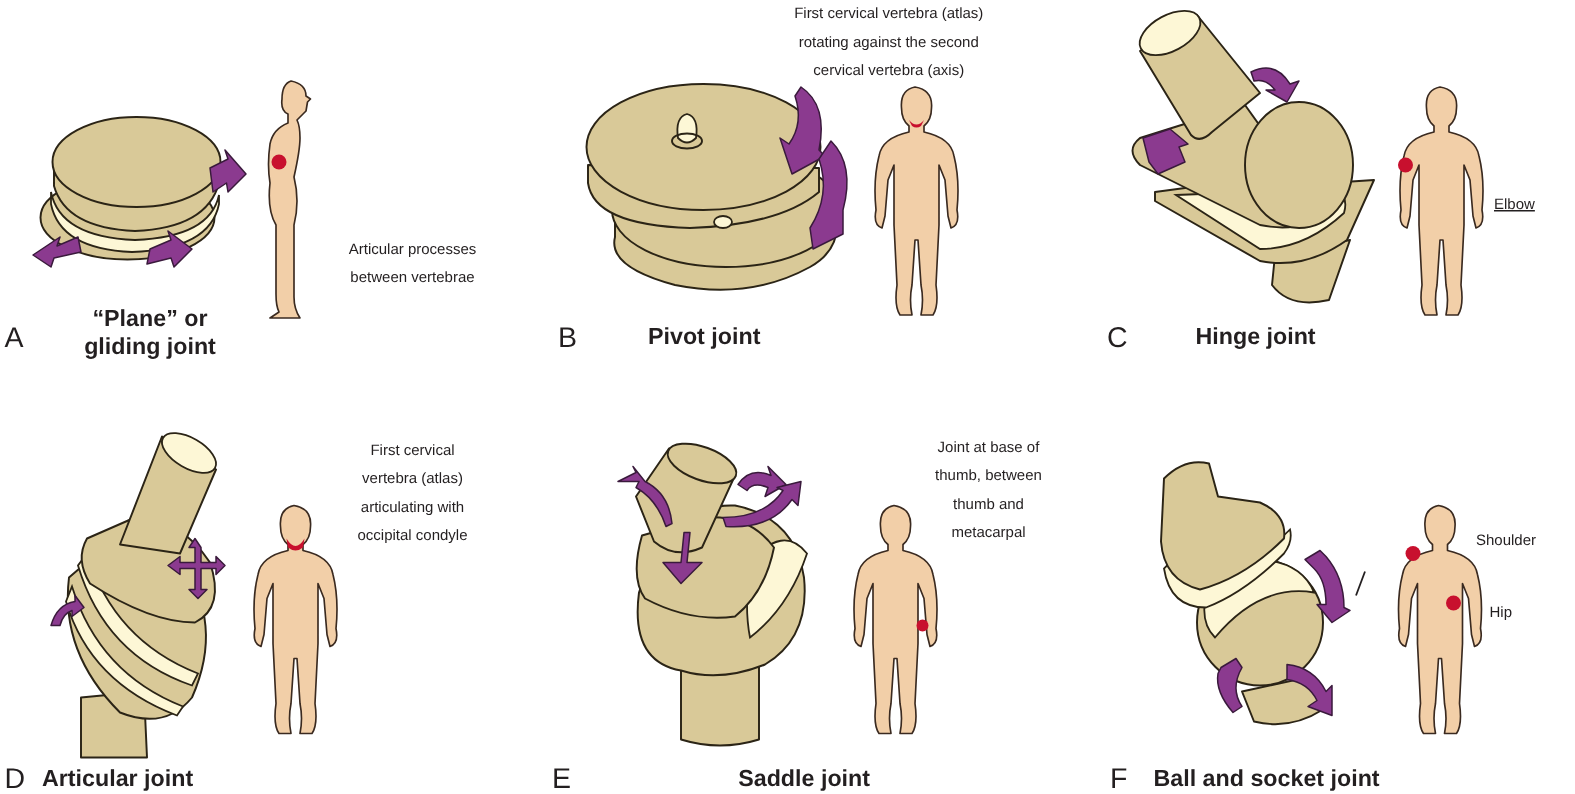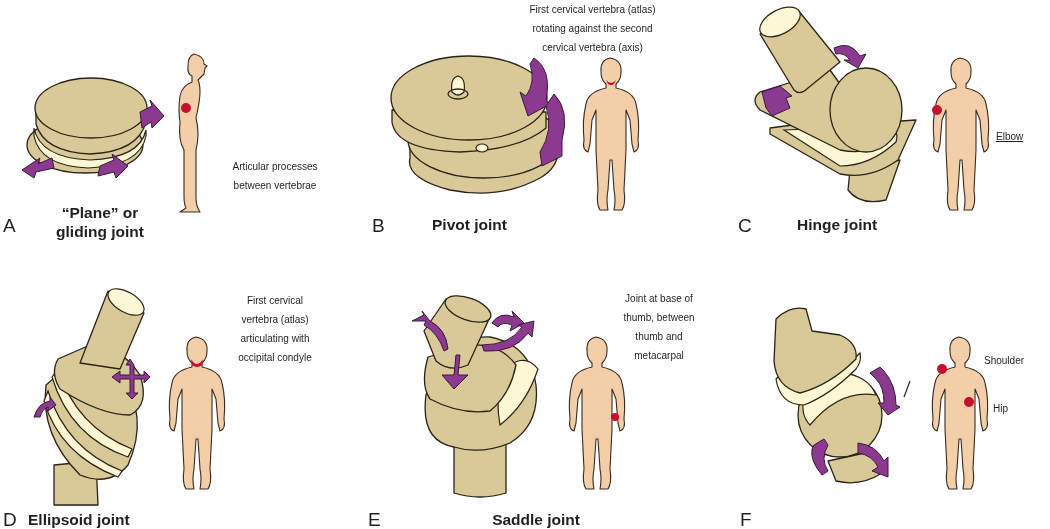--- a/index.html
+++ b/index.html
@@ -123,21 +123,21 @@
       <path class="arrow" d="M126,100 L130,94 L134,100 L134,110 L144,110 L144,106 L150,112 L144,118 L144,114 L134,114 L134,128 L138,128 L132,134 L126,128 L130,128 L130,114 L120,114 L120,118 L112,112 L120,106 L120,110 L130,110 L130,100 Z"></path>
       <path class="arrow" d="M34,152 Q38,138 50,136 L50,132 L56,140 L48,146 L48,142 Q42,144 40,152 Z"></path>
     </g>
     <g>
       <path class="body-fig" d="M196,72 Q186,74 187,86 Q187,94 192,98 L192,102 Q174,106 172,118 Q168,134 170,154 Q168,164 174,166 L176,158 L178,134 L182,124 L182,164 L184,204 Q182,218 186,224 L194,224 Q192,214 194,204 L196,174 L198,174 L200,204 Q202,214 200,224 L208,224 Q212,218 210,204 L212,164 L212,124 L216,134 L218,158 L220,166 Q226,164 224,154 Q226,134 222,118 Q220,106 202,102 L202,98 Q207,94 207,86 Q208,74 196,72 Z"></path>
       <path class="marker" d="M191,94 Q197,104 203,94 L202,100 Q197,104 192,100 Z"></path>
     </g>
   </svg>
   <div class="letter" style="left:3px;top:244px;">D</div>
   <div class="title" style="left:28px;top:245px;width:150px;text-align:left;">
-    <div>Ellipsoid joint</div>
+    <div>Articular joint</div>
   </div>
   <div class="desc" style="left:210px;top:26px;width:130px;">
     <div>First cervical</div>
     <div>vertebra (atlas)</div>
     <div>articulating with</div>
     <div>occipital condyle</div>
   </div>
 </div>
 
 <div class="panel" style="left:350px;top:265px;">
@@ -188,19 +188,22 @@
       <path class="arrow" d="M158,178 Q176,180 184,196 L188,192 L188,212 L172,206 L178,202 Q172,190 158,188 Z"></path>
     </g>
     <path d="M204,132 L210,116" stroke="#231f20" stroke-width="1.2"></path>
     <g>
       <path class="body-fig" d="M259,72 Q249,74 250,86 Q250,94 255,98 L255,102 Q237,106 235,118 Q231,134 233,154 Q231,164 237,166 L239,158 L241,134 L245,124 L245,164 L247,204 Q245,218 249,224 L257,224 Q255,214 257,204 L259,174 L261,174 L263,204 Q265,214 263,224 L271,224 Q275,218 273,204 L275,164 L275,124 L279,134 L281,158 L283,166 Q289,164 287,154 Q289,134 285,118 Q283,106 265,102 L265,98 Q270,94 270,86 Q271,74 259,72 Z"></path>
       <circle class="marker" cx="242" cy="104" r="5"></circle>
       <circle class="marker" cx="269" cy="137" r="5"></circle>
     </g>
   </svg>
   <div class="letter" style="left:40px;top:244px;">F</div>
+  <div class="title" style="left:69px;top:245px;width:200px;text-align:left;">
+    <div>Ball and socket joint</div>
+  </div>
   <div class="desc" style="left:284px;top:86px;width:70px;text-align:left;">
     <div>Shoulder</div>
   </div>
   <div class="desc" style="left:293px;top:134px;width:50px;text-align:left;">
     <div>Hip</div>
   </div>
 </div>
 
 </body></html>

